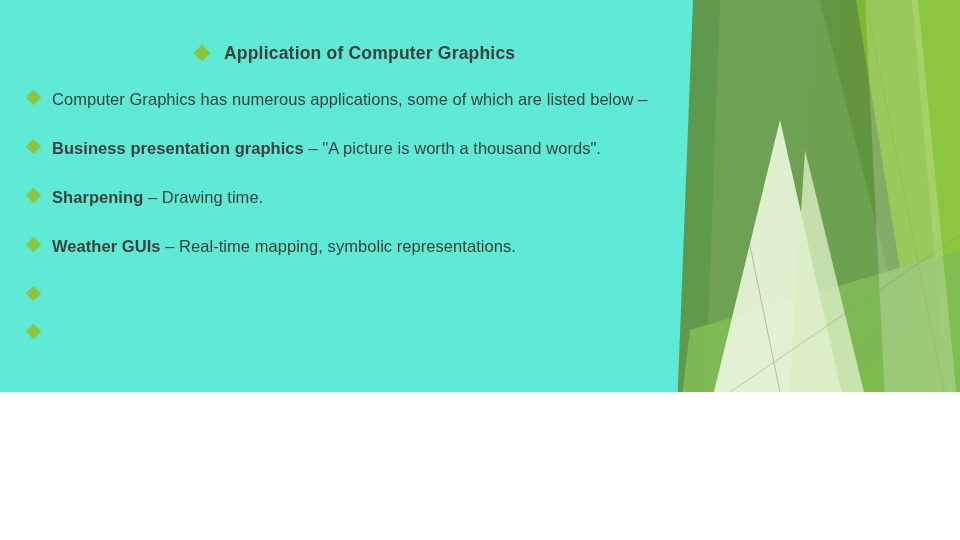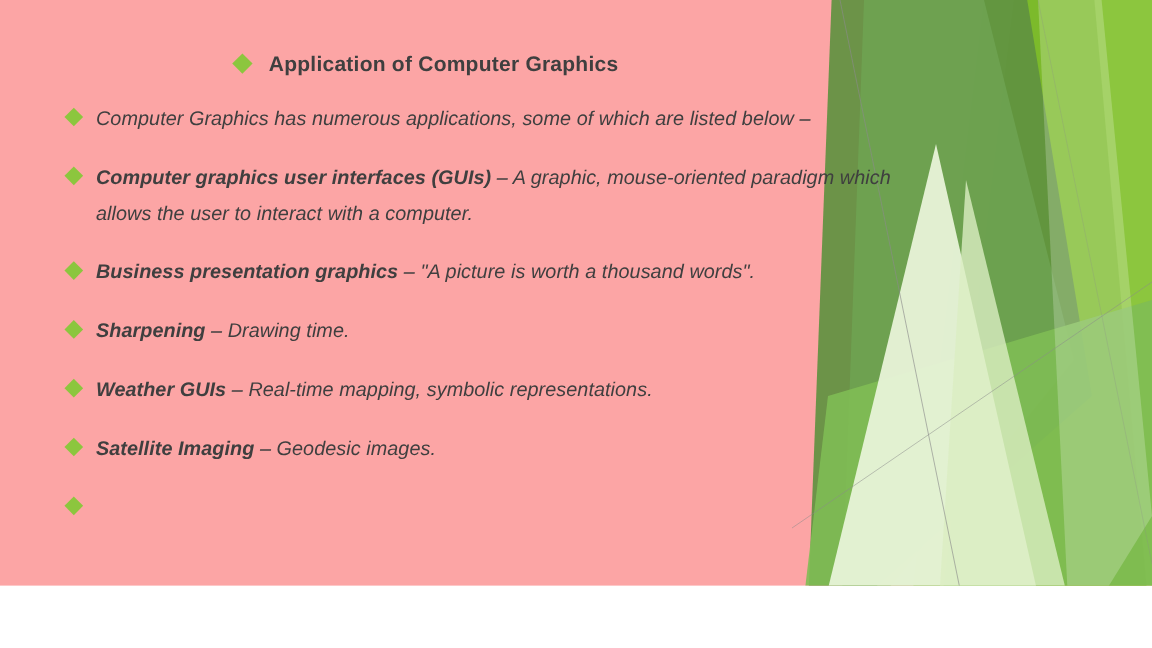--- a/index.html
+++ b/index.html
@@ -13,22 +13,22 @@
     font-family: "Liberation Sans", sans-serif;
     overflow: hidden;
     position: relative;
   }
 
   #slide {
     position: absolute;
     left: 0;
     top: 0;
     width: 960px;
-    height: 488px;
-    background: #fca5a5;
+    height: 392px;
+    background: #5eead4;
     overflow: hidden;
   }
 
   
   #decor {
     position: absolute;
     right: 0;
     top: 0;
     width: 300px;
     height: 540px;
@@ -66,24 +66,23 @@
     font-weight: bold;
     color: #3f3f3f;
     letter-spacing: 0.2px;
     white-space: nowrap;
     line-height: 24px;
   }
 
   
   #bullets {
     position: absolute;
-    left: 56px;
+    left: 28px;
     top: 84px;
     width: 690px;
-    font-style: italic;
   }
   .bullet {
     display: flex;
     align-items: flex-start;
     margin-bottom: 19px;
   }
   .bullet .diamond {
     margin-top: 8px;
     margin-right: 0;
     flex: 0 0 auto;
@@ -137,43 +136,38 @@
     <span id="title-text">Application of Computer Graphics</span>
   </div>
 
   <div id="bullets">
 
     <div class="bullet">
       <span class="diamond"></span>
       <span class="btext"><span class="lead"></span><span class="rest">Computer Graphics has numerous applications, some of which are listed below –</span></span>
     </div>
 
-    <div class="bullet">
-      <span class="diamond"></span>
-      <span class="btext"><span class="lead">Computer graphics user interfaces (GUIs)</span><span class="rest"> – A graphic, mouse-oriented paradigm which allows the user to interact with a computer.</span></span>
-    </div>
 
     <div class="bullet">
       <span class="diamond"></span>
       <span class="btext"><span class="lead">Business presentation graphics</span><span class="rest"> – "A picture is worth a thousand words".</span></span>
     </div>
 
     <div class="bullet">
       <span class="diamond"></span>
       <span class="btext"><span class="lead">Sharpening</span><span class="rest"> – Drawing time.</span></span>
     </div>
 
     <div class="bullet">
       <span class="diamond"></span>
       <span class="btext"><span class="lead">Weather GUIs</span><span class="rest"> – Real-time mapping, symbolic representations.</span></span>
     </div>
 
     <div class="bullet">
       <span class="diamond"></span>
-      <span class="btext"><span class="lead">Satellite Imaging</span><span class="rest"> – Geodesic images.</span></span>
     </div>
 
     <div class="bullet">
       <span class="diamond"></span>
     </div>
 
   </div>
 </div>
 
 </body></html>

